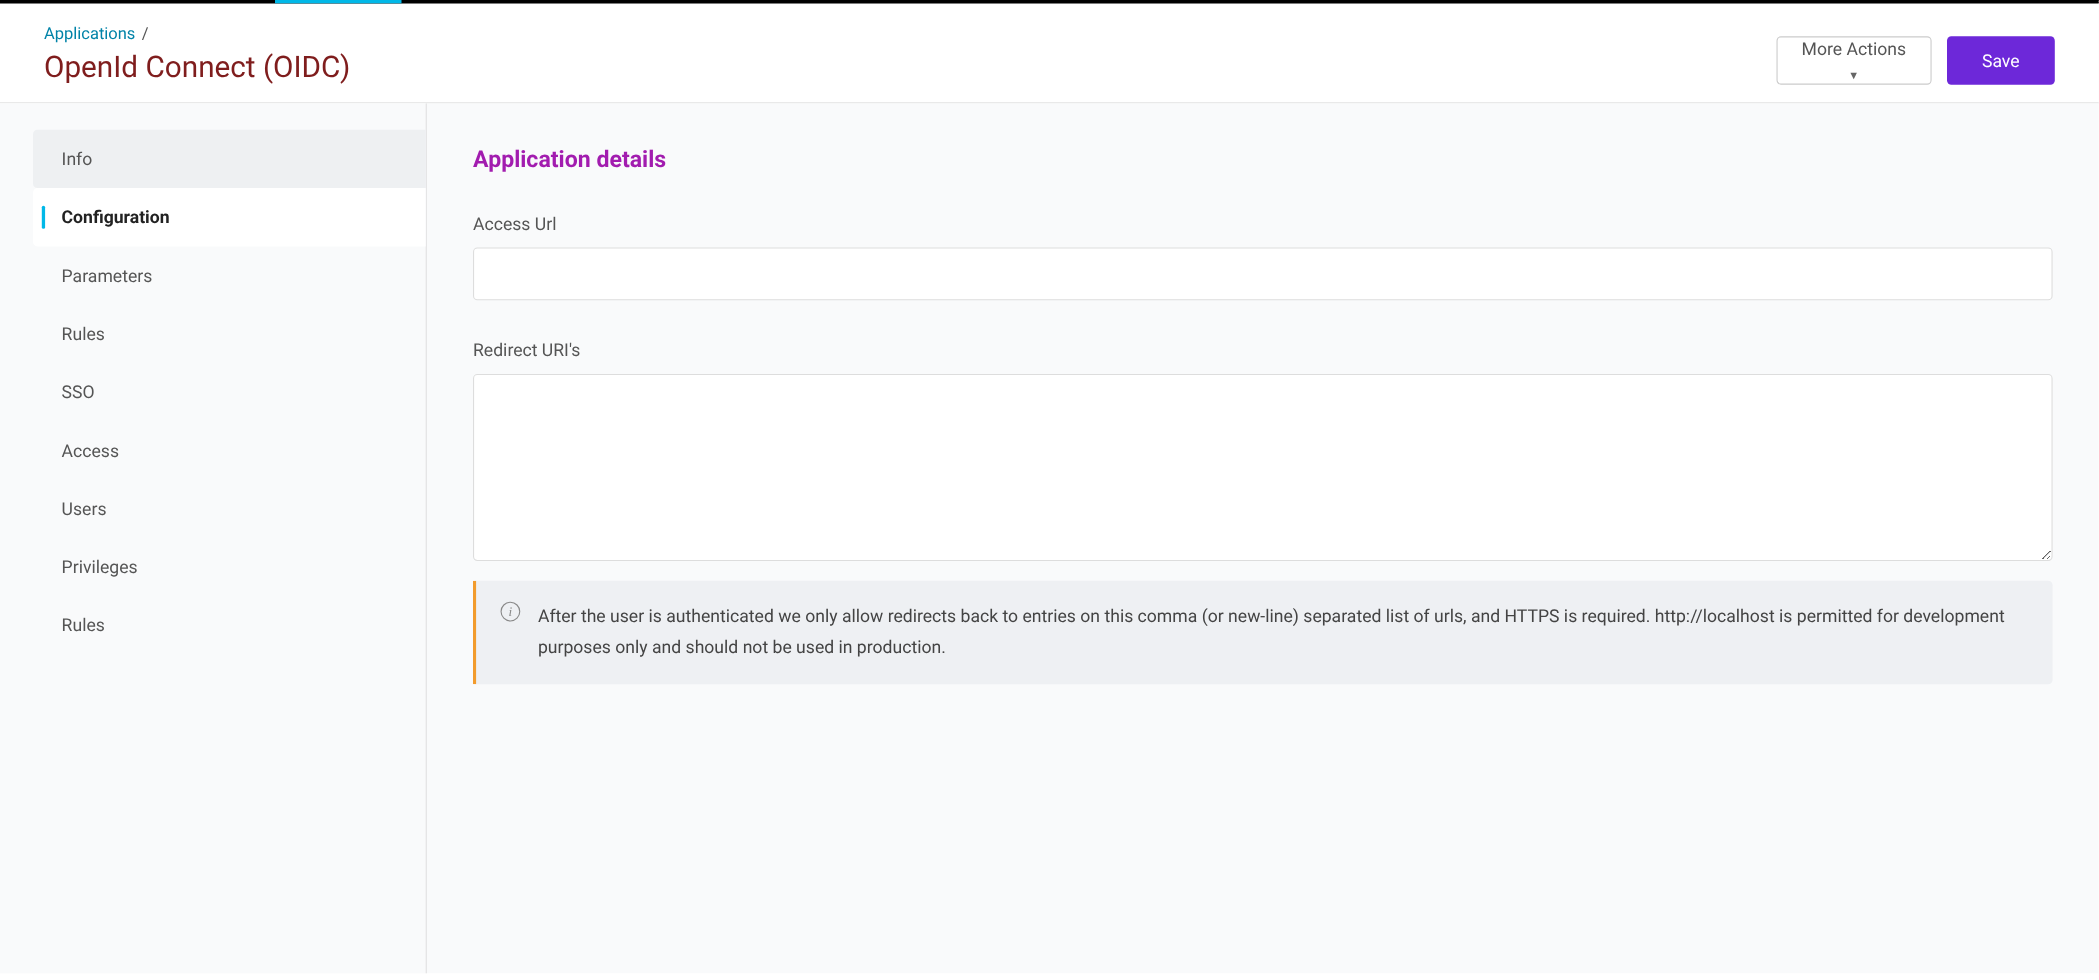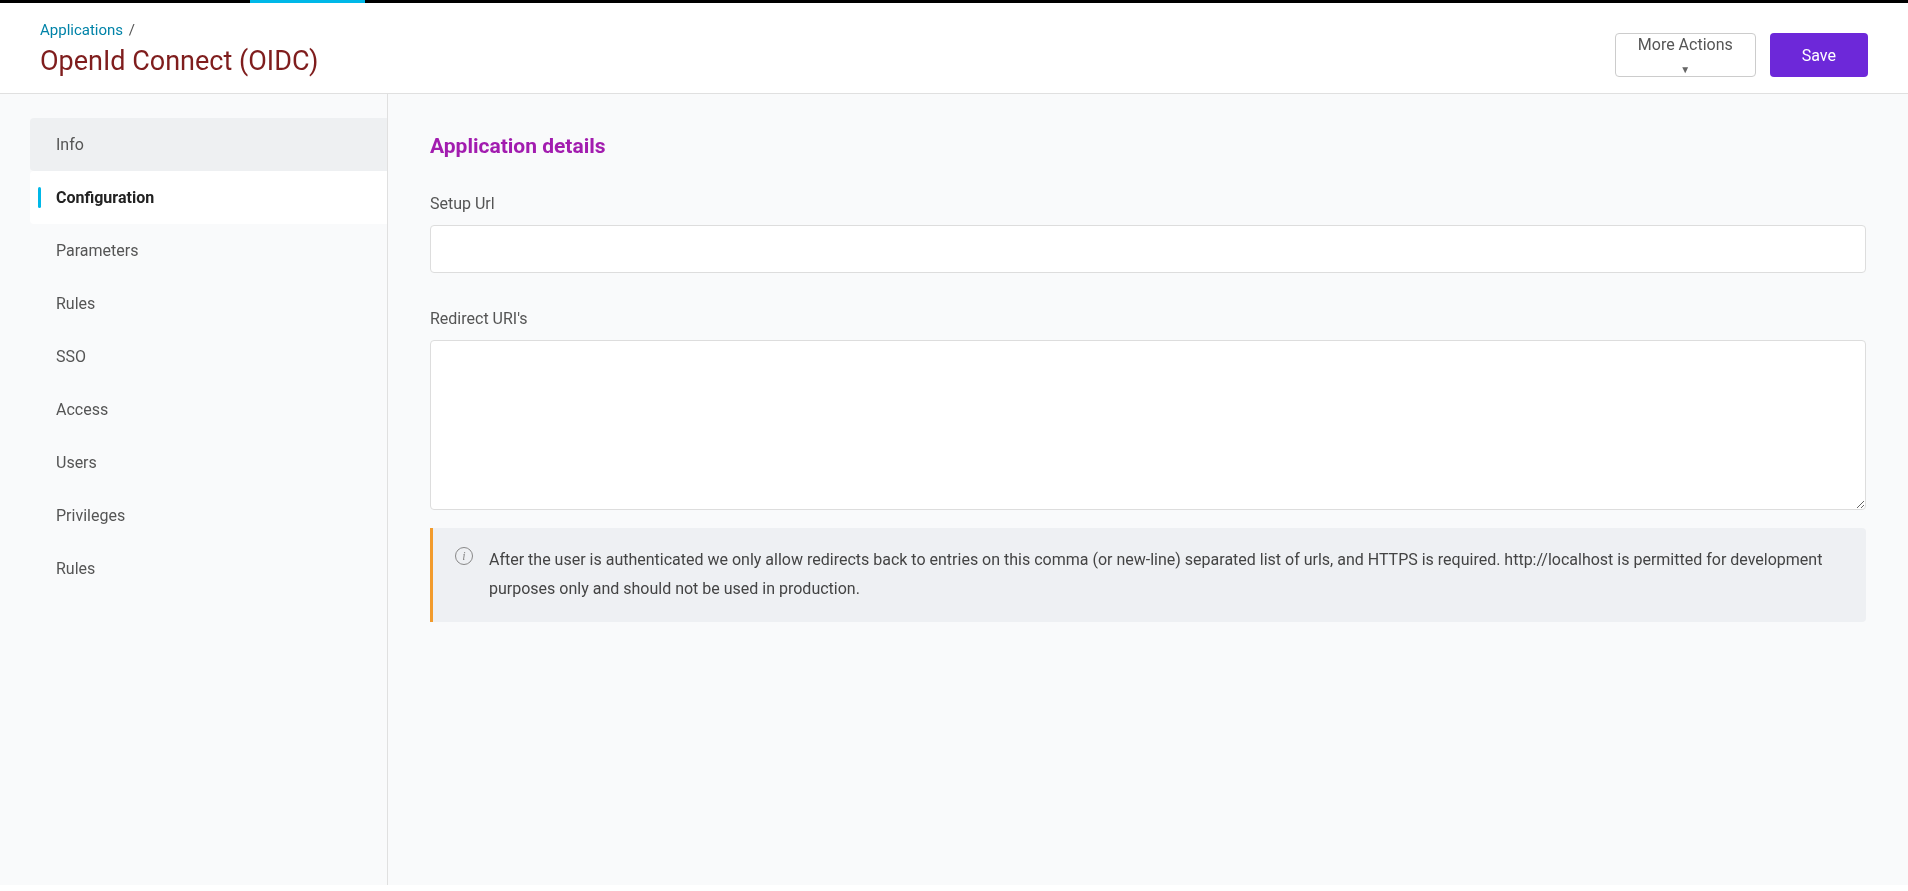--- a/index.html
+++ b/index.html
@@ -231,21 +231,21 @@
       <li class="sidebar-item">Users</li>
       <li class="sidebar-item">Privileges</li>
       <li class="sidebar-item">Rules</li>
     </ul>
   </nav>
 
   <main class="content">
     <h2 class="section-title">Application details</h2>
 
     <div class="form-group">
-      <label class="form-label">Setup Url</label>
+      <label class="form-label">Access Url</label>
       <input type="text" class="form-input" value="" style="">
     </div>
 
     <div class="form-group">
       <label class="form-label">Redirect URI's</label>
       <textarea class="form-textarea" style=""></textarea>
       <div class="info-box">
         <span class="info-icon">i</span>
         <div class="info-text">After the user is authenticated we only allow redirects back to entries on this comma (or new-line) separated list of urls, and HTTPS is required. http://localhost is permitted for development purposes only and should not be used in production.</div>
       </div>

